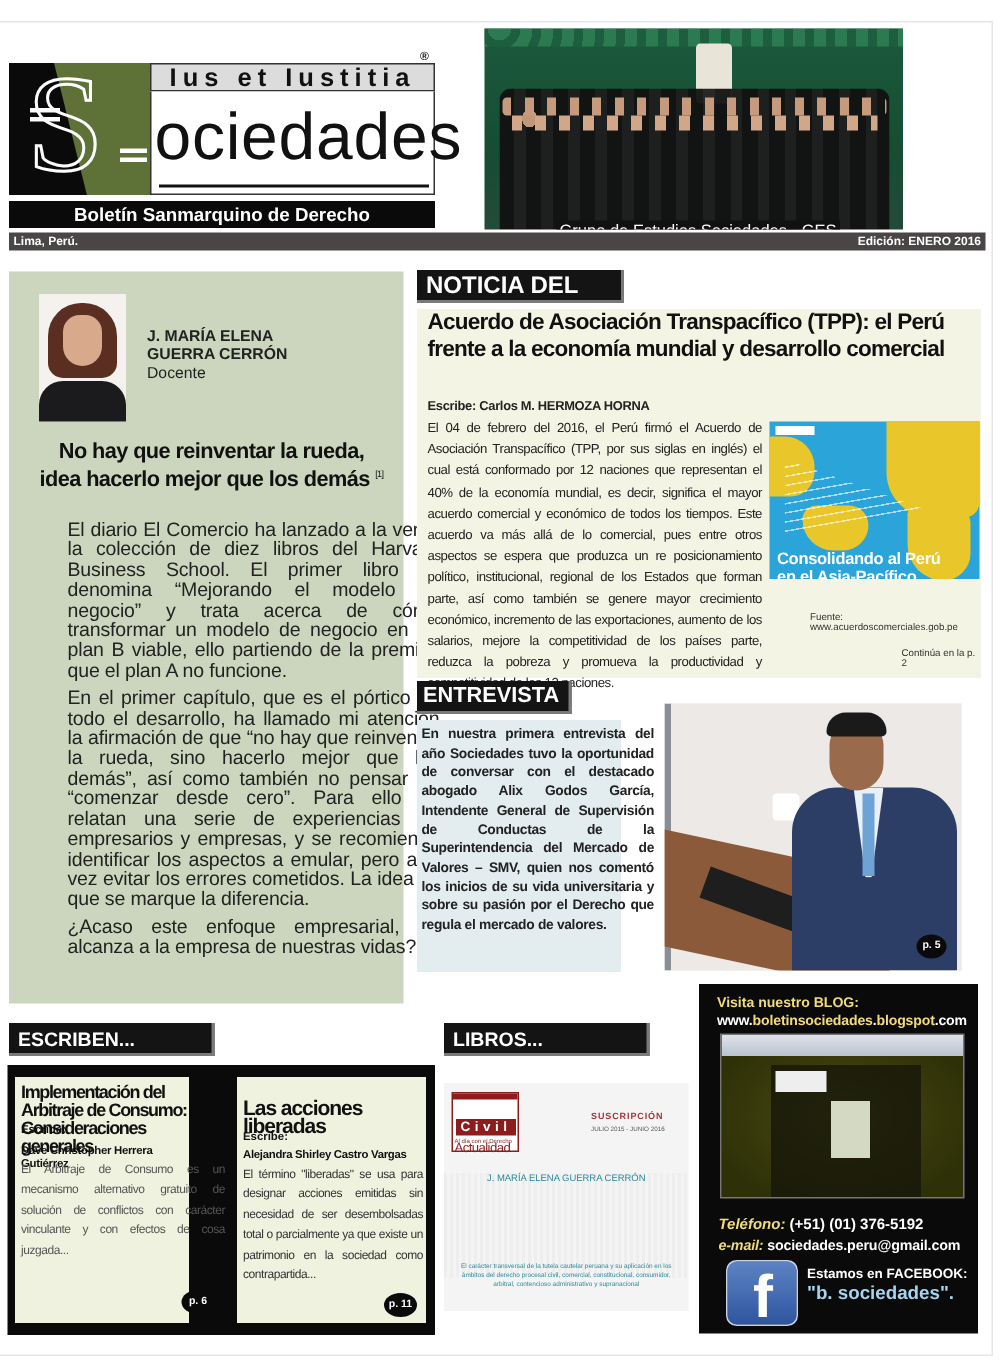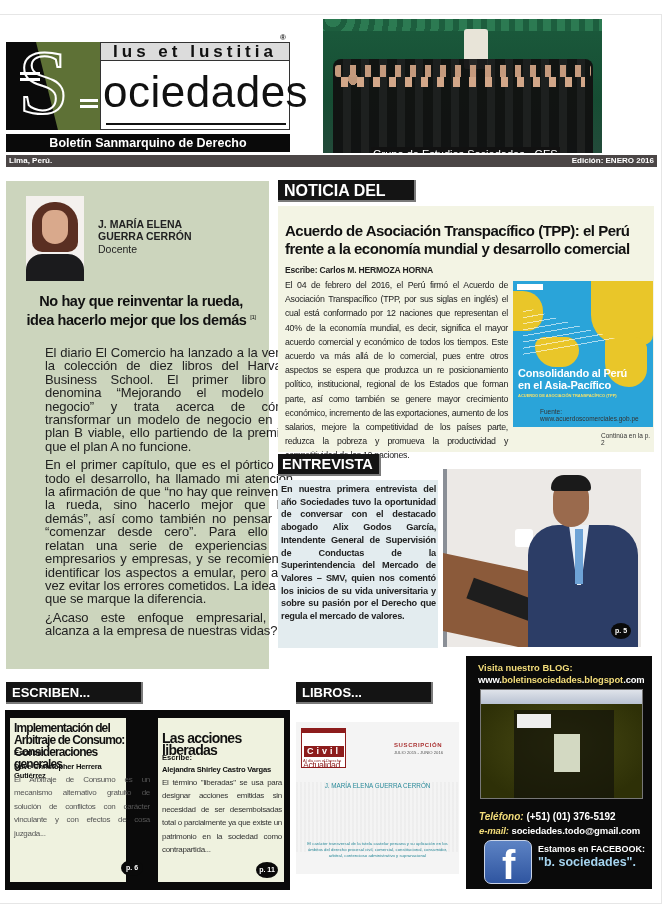--- a/index.html
+++ b/index.html
@@ -48,38 +48,38 @@
   .opinion-body { position: absolute; left: 9px; top: 165px; width: 248px; font-size: 13px; line-height: 13.4px; font-weight: normal; color: #222; text-align: justify; letter-spacing: -0.1px; margin-left: 30px; }
   .opinion-body p { margin-bottom: 5px; }
   .opinion-footnote { position: absolute; left: 9px; top: 453px; width: 246px; font-size: 7.8px; line-height: 10px; font-weight: bold; color: #333; padding-left: 12px; text-indent: -12px; }
 
   
   .section-label { position: absolute; background: #141414; color: #fff; font-weight: bold; border-right: 2px solid #7a7a7a; border-bottom: 2px solid #7a7a7a; }
 
   
   .news-label { left: 278px; top: 180px; width: 138px; height: 22px; font-size: 16px; line-height: 21px; padding-left: 6px; }
   .news-box { position: absolute; left: 278px; top: 206px; width: 376px; height: 246px; background: #f3f4e4; }
-  .news-title { position: absolute; left: 7px; top: 16px; width: 360px; font-size: 15px; font-weight: bold; line-height: 18px; letter-spacing: -0.5px; color: #111; }
+  .news-title { position: absolute; left: 7px; top: 0; width: 360px; font-size: 15px; font-weight: bold; line-height: 18px; letter-spacing: -0.5px; color: #111; }
   .news-byline { position: absolute; left: 7px; top: 59px; font-size: 8.6px; font-weight: bold; color: #222; letter-spacing: -0.2px; }
   .news-body { position: absolute; left: 7px; top: 72px; width: 223px; font-size: 8.8px; line-height: 14.2px; color: #222; text-align: justify; letter-spacing: -0.3px; }
-  .news-map { position: absolute; left: 235px; top: 75px; width: 140px; height: 146px; background: #2aa4d9; overflow: hidden; }
+  .news-map { position: absolute; left: 235px; top: 75px; width: 140px; height: 105px; background: #2aa4d9; overflow: hidden; }
   .news-map .land1 { position: absolute; left: 78px; top: 0; width: 62px; height: 64px; background: #e9c629; border-radius: 0 0 10px 30px; }
   .news-map .land2 { position: absolute; left: 92px; top: 56px; width: 42px; height: 50px; background: #e9c629; border-radius: 10px 20px 30px 40px; }
   .news-map .land3 { position: absolute; left: 22px; top: 56px; width: 44px; height: 30px; background: #e9c629; border-radius: 10px 14px 18px 22px; }
   .news-map .land4 { position: absolute; left: 0; top: 10px; width: 30px; height: 40px; background: #e9c629; border-radius: 0 20px 16px 0; }
   .news-map .lines { position: absolute; left: 10px; top: 25px; width: 98px; height: 50px; background: repeating-linear-gradient(170deg, transparent 0 5px, rgba(255,255,255,0.6) 5px 6px); clip-path: polygon(0 0, 100% 70%, 0 100%); }
   .news-map .map-title { position: absolute; left: 5px; top: 86px; font-size: 11px; font-weight: bold; line-height: 12px; color: #fff; letter-spacing: -0.2px; }
   .news-map .map-sub { position: absolute; left: 5px; top: 112px; font-size: 4px; color: #f7e36a; font-weight: bold; }
   .news-map .logos { position: absolute; left: 4px; top: 3px; width: 26px; height: 6px; background: #fff; }
   .news-source { position: absolute; left: 262px; top: 202px; font-size: 6.5px; color: #333; }
   .news-continue { position: absolute; left: 323px; top: 226px; font-size: 6.5px; color: #333; }
 
   
   .interview-label { left: 278px; top: 454px; width: 103px; height: 22px; font-size: 14.5px; line-height: 21px; padding-left: 4px; }
-  .interview-box { position: absolute; left: 278px; top: 480px; width: 160px; height: 168px; background: #e3ecef; }
+  .interview-box { position: absolute; left: 278px; top: 480px; width: 136px; height: 168px; background: #e3ecef; }
   .interview-body { position: absolute; left: 3px; top: 3px; width: 155px; font-size: 9.2px; line-height: 12.7px; font-weight: bold; color: #222; text-align: justify; letter-spacing: -0.2px; }
   .interview-photo { position: absolute; left: 443px; top: 469px; width: 198px; height: 178px; background: #e8e6e3; overflow: hidden; }
   .interview-photo .wall { position: absolute; left: 0; top: 0; width: 100%; height: 100%; background: linear-gradient(90deg, #8a8f96 0 4px, #ece9e6 4px); }
   .interview-photo .desk { position: absolute; left: 0; top: 100px; width: 150px; height: 78px; background: #8b5a3a; transform: skewY(12deg); }
   .interview-photo .keyboard { position: absolute; left: 25px; top: 120px; width: 70px; height: 22px; background: #1e1e1e; transform: rotate(20deg); }
   .interview-photo .man-head { position: absolute; left: 110px; top: 12px; width: 36px; height: 46px; background: #9a6a4d; border-radius: 16px 16px 18px 18px; }
   .interview-photo .man-hair { position: absolute; left: 108px; top: 6px; width: 40px; height: 16px; background: #1a1a1a; border-radius: 16px 16px 4px 4px; }
   .interview-photo .man-body { position: absolute; left: 85px; top: 56px; width: 110px; height: 122px; background: #2c3d66; border-radius: 30px 30px 0 0; }
   .interview-photo .man-shirt { position: absolute; left: 126px; top: 56px; width: 20px; height: 60px; background: #eaf0f7; clip-path: polygon(0 0, 100% 0, 60% 100%, 40% 100%); }
   .interview-photo .man-tie { position: absolute; left: 132px; top: 60px; width: 8px; height: 55px; background: #6ea3d6; }
@@ -263,19 +263,19 @@
 <div class="contact">
   <div class="visit">Visita nuestro BLOG:</div>
   <div class="url"><span>www.</span><span class="y">boletinsociedades</span><span>.</span><span class="y">blogspot</span><span>.com</span></div>
   <div class="shot">
     <div class="bar"></div>
     <div class="blogbody"></div>
     <div class="bloglogo"></div>
     <div class="thumb"></div>
   </div>
   <div class="phone"><span class="y">Teléfono:</span><span> (+51) (01)  376-5192</span></div>
-  <div class="mail"><span class="y">e-mail:</span><span> sociedades.todo@gmail.com</span></div>
+  <div class="mail"><span class="y">e-mail:</span><span> sociedades.peru@gmail.com</span></div>
   <div class="fb">
       <span>f</span>
     </div>
   <div class="fb-text">Estamos en FACEBOOK:</div>
   <div class="fb-handle">"b. sociedades".</div>
 </div>
 
 </body></html>

